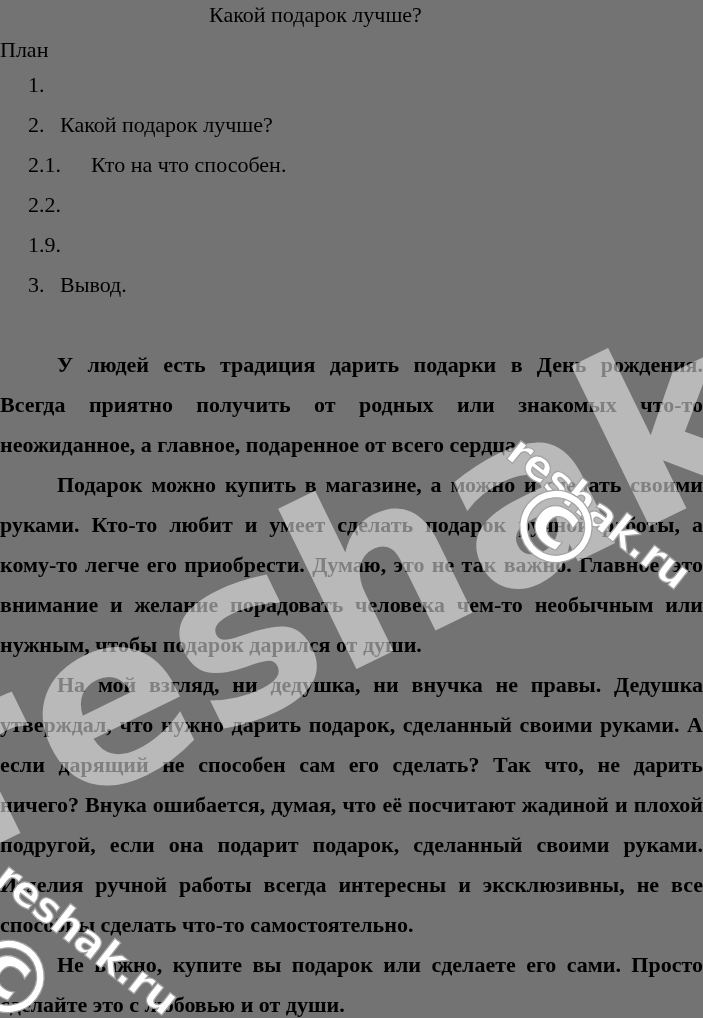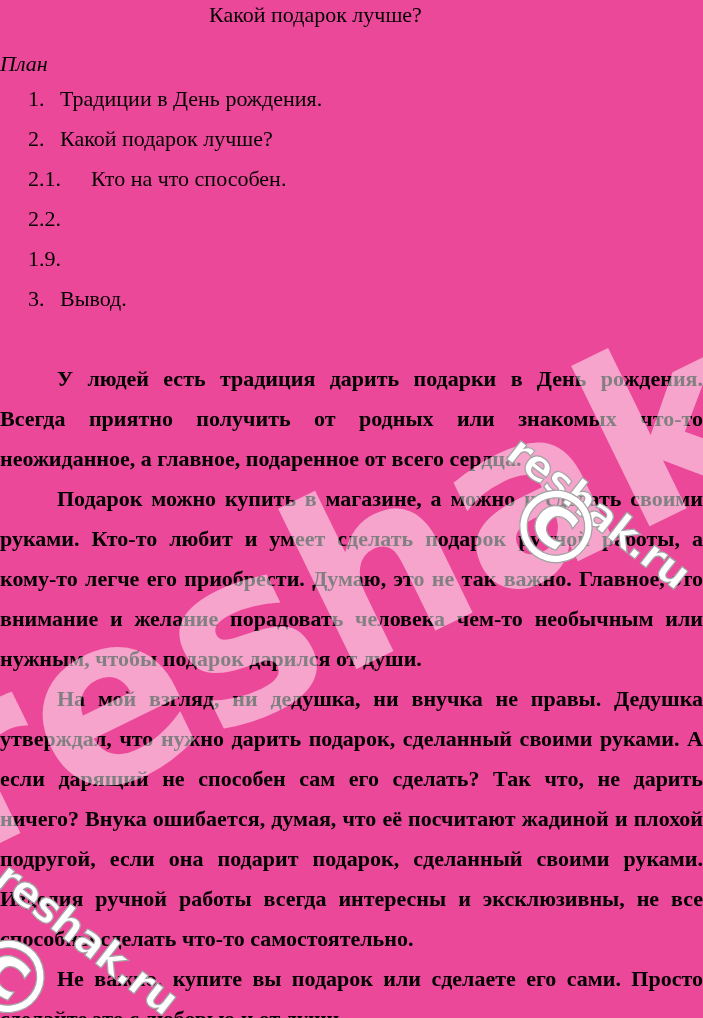--- a/index.html
+++ b/index.html
@@ -8,33 +8,32 @@
     width: 703px; height: 1018px;
     background: #ffffff;
     font-family: "Liberation Serif", serif;
     font-size: 22px;
     color: #000;
     overflow: hidden;
   }
   .page {
     position: relative;
     width: 703px; height: 1018px;
-    background: #ec4899;
+    background: #737373;
     overflow: hidden;
   }
   .doc-title {
     text-align: center;
     line-height: 30px;
     padding-right: 72px;
     white-space: nowrap;
   }
   .plan-heading {
     line-height: 30px;
-    margin-top: 19px;
-    font-style: italic;
+    margin-top: 5px;
   }
   .plan-list { margin-top: 0; }
   .plan-row {
     display: flex;
     line-height: 40px;
     white-space: nowrap;
   }
   .plan-row .num { margin-left: 28px; width: 32px; flex: 0 0 auto; }
   .plan-row.sub .num { width: 63px; }
   .essay { margin-top: 40px; }
@@ -81,21 +80,20 @@
 
 <div class="page">
 
   <div class="doc-title">Какой подарок лучше?</div>
 
   <div class="plan-heading">План</div>
 
   <div class="plan-list">
     <div class="plan-row">
       <span class="num">1.</span>
-      <span class="label">Традиции в День рождения.</span>
     </div>
     <div class="plan-row">
       <span class="num">2.</span>
       <span class="label">Какой подарок лучше?</span>
     </div>
     <div class="plan-row sub">
       <span class="num">2.1.</span>
       <span class="label">Кто на что способен.</span>
     </div>
     <div class="plan-row sub">

